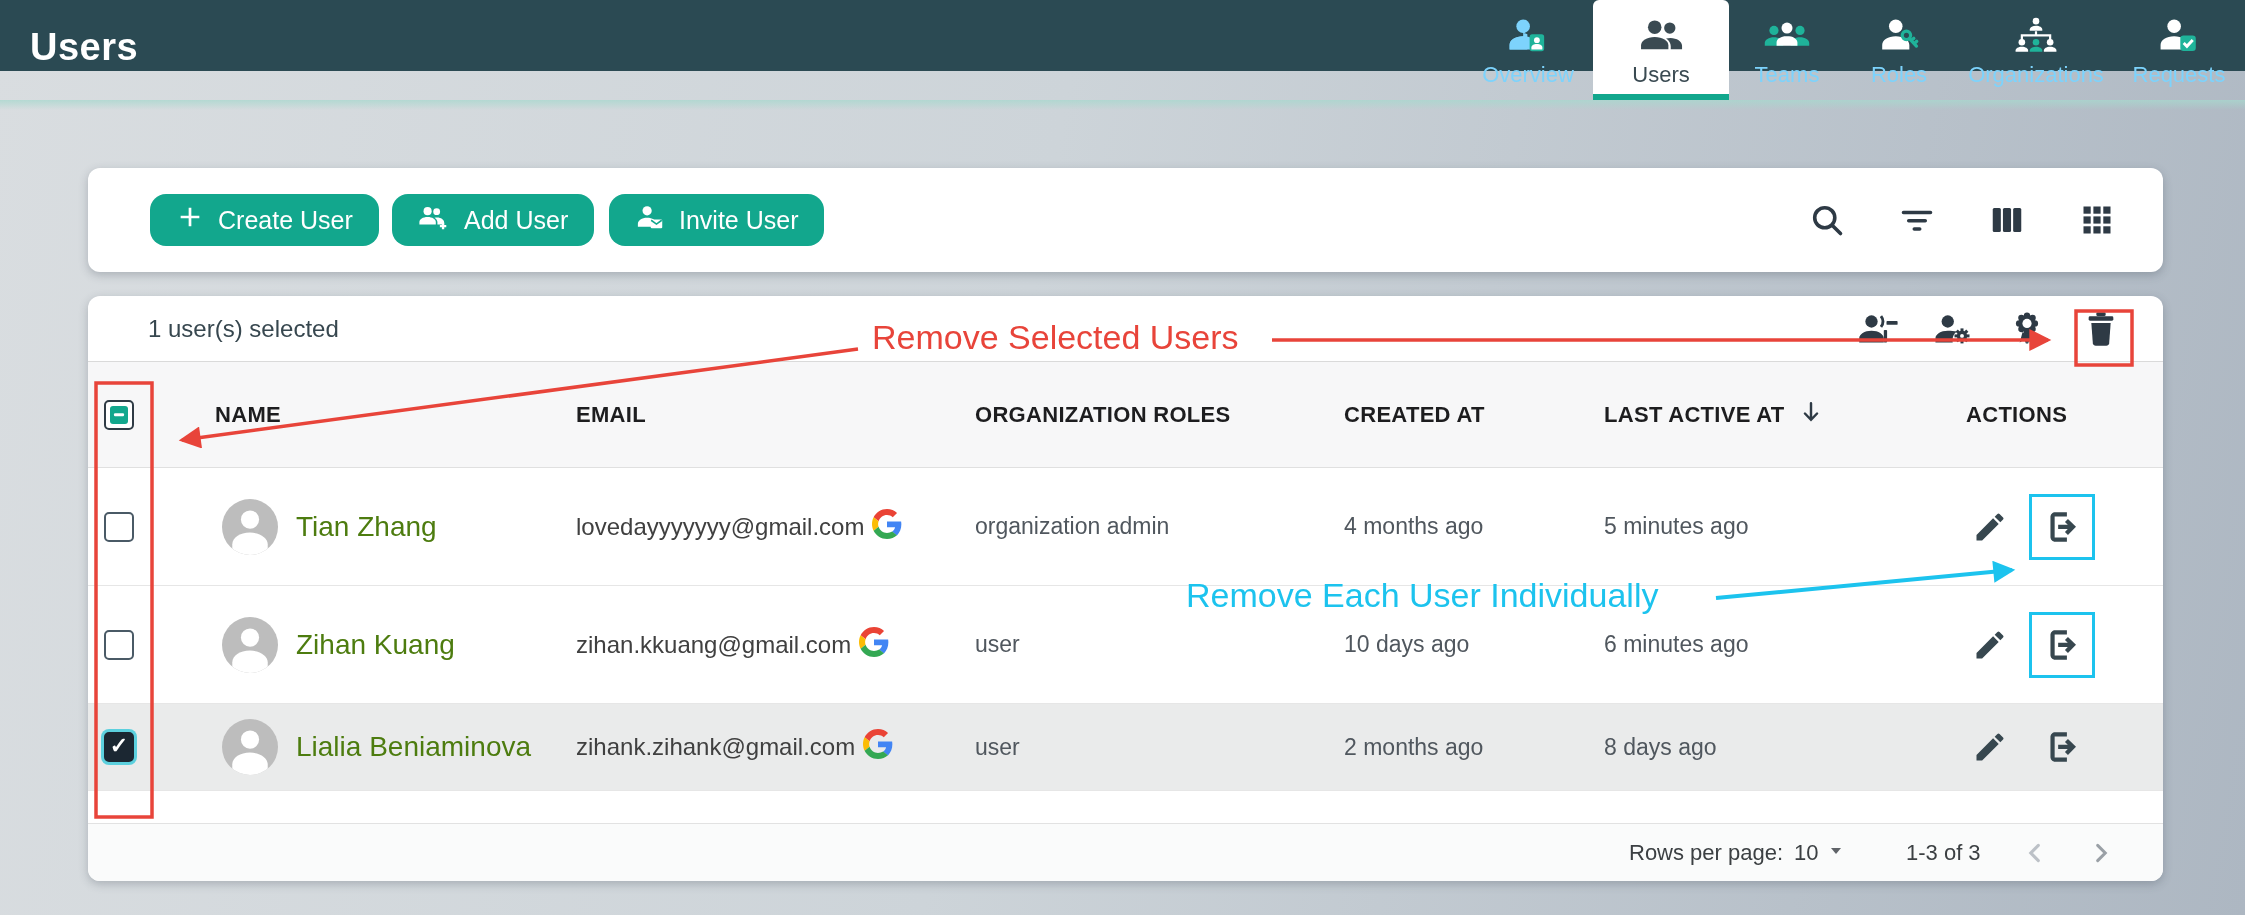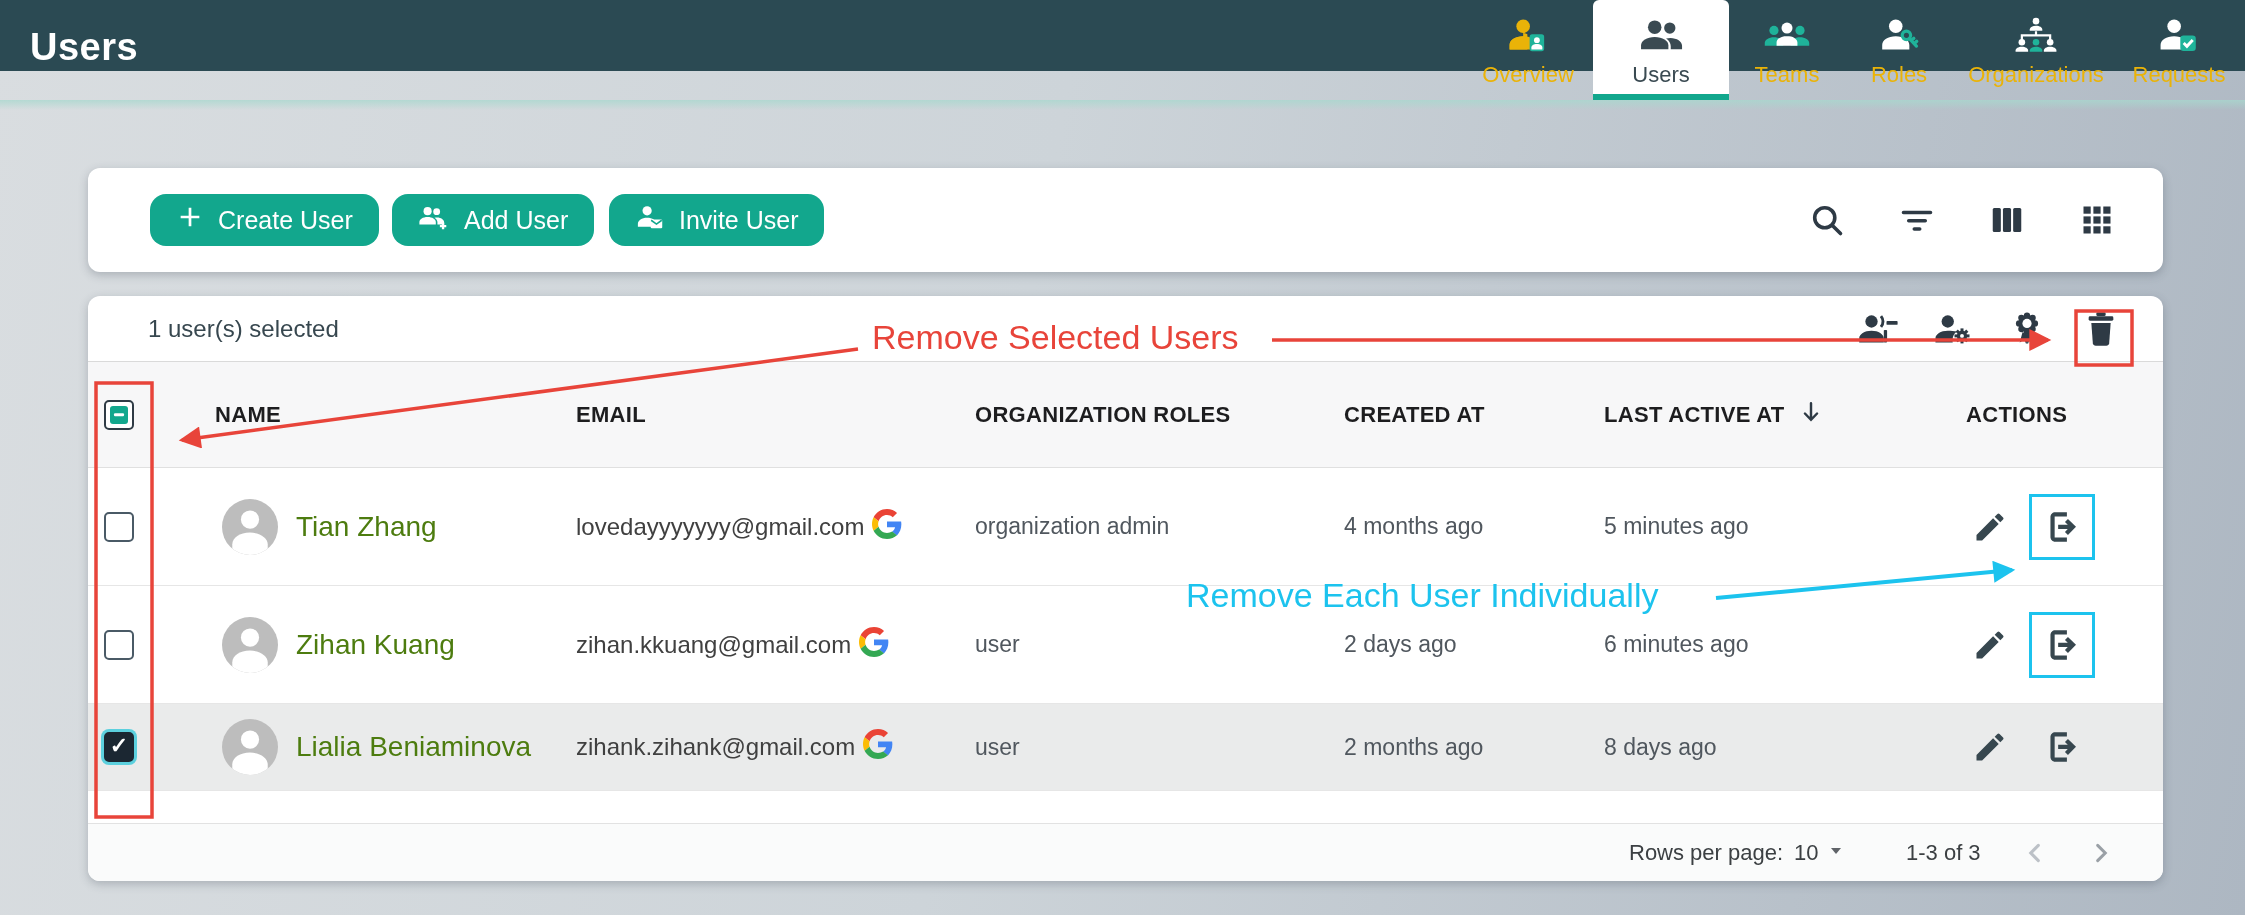--- a/index.html
+++ b/index.html
@@ -17,21 +17,21 @@
     font-family:"Liberation Sans",sans-serif;
     background:linear-gradient(100deg,#d9dde0 0%,#cdd4d9 45%,#adb7c2 100%);
   }
   
   .appbar{position:absolute;left:0;top:0;width:100%;height:71px;background:var(--header-bg);}
   .appbar::after{content:'';position:absolute;left:0;top:100px;width:100%;height:10px;
     background:linear-gradient(180deg,rgba(168,216,206,.75),rgba(168,216,206,0));}
   .app-title{position:absolute;left:30px;top:26px;color:#fff;font-size:38px;font-weight:600;letter-spacing:.5px;}
   .tabs{position:absolute;right:6px;top:0;height:100px;display:flex;align-items:stretch;}
   .tab{display:flex;flex-direction:column;align-items:center;justify-content:center;gap:7px;
-    color:#eab308;cursor:pointer;padding-top:2px;}
+    color:#7dd3fc;cursor:pointer;padding-top:2px;}
   .tab .tab-label{font-size:22px;white-space:nowrap;}
   .tab.active{background:#fff;color:#3a4a52;border-radius:6px 6px 0 0;box-shadow:inset 0 -6px 0 var(--accent);}
   .tab svg{display:block;}
   .t-overview{width:130px}.t-users{width:136px}.t-teams{width:116px}.t-roles{width:108px}.t-organizations{width:166px}.t-requests{width:120px}
   
   .card{position:absolute;left:88px;width:2075px;background:#fff;border-radius:12px;
     box-shadow:0 3px 10px rgba(55,65,80,.28);}
   .card-toolbar{top:168px;height:104px;}
   .card-table{top:296px;height:585px;overflow:hidden;}
   
@@ -397,21 +397,21 @@
           <svg width="30" height="30" viewBox="0 0 48 48">
             <path fill="#EA4335" d="M24 9.5c3.54 0 6.71 1.22 9.21 3.6l6.85-6.85C35.9 2.38 30.47 0 24 0 14.62 0 6.51 5.38 2.56 13.22l7.98 6.19C12.43 13.72 17.74 9.5 24 9.5z"></path>
             <path fill="#4285F4" d="M46.98 24.55c0-1.57-.15-3.09-.38-4.55H24v9.02h12.94c-.58 2.96-2.26 5.48-4.78 7.18l7.73 6c4.51-4.18 7.09-10.36 7.09-17.65z"></path>
             <path fill="#FBBC05" d="M10.53 28.59c-.48-1.45-.76-2.99-.76-4.59s.27-3.14.76-4.59l-7.98-6.19C.92 16.46 0 20.12 0 24c0 3.88.92 7.54 2.56 10.78l7.97-6.19z"></path>
             <path fill="#34A853" d="M24 48c6.48 0 11.93-2.13 15.89-5.81l-7.73-6c-2.15 1.45-4.92 2.3-8.16 2.3-6.26 0-11.57-4.22-13.47-9.91l-7.98 6.19C6.51 42.62 14.62 48 24 48z"></path>
           </svg>
         </span>
       </span>
       <span class="cell cell-name">Zihan Kuang</span>
       <span class="cell cell-org">user</span>
-      <span class="cell cell-created">2 days ago</span>
+      <span class="cell cell-created">10 days ago</span>
       <span class="cell cell-last">6 minutes ago</span>
       <button class="row-action act-edit">
         <svg width="36" height="36" viewBox="0 0 24 24" fill="#37474f">
             <path d="M3 17.25V21h3.75L17.81 9.94l-3.75-3.75L3 17.25zM20.71 7.04a.996.996 0 0 0 0-1.41l-2.34-2.34a.996.996 0 0 0-1.41 0l-1.83 1.83 3.75 3.75 1.83-1.83z"></path>
           </svg>
       </button>
       <button class="row-action act-remove">
         <svg width="42" height="42" viewBox="0 0 24 24" fill="#37474f">
           <path d="M14.8 3.6H8.1C6.6 3.6 5.4 4.8 5.4 6.3v11.4c0 1.5 1.2 2.7 2.7 2.7h6.7v-2.4H7.8V6h7V3.6z"></path>
           <path d="M15.4 7.4l-1.7 1.7 1.6 1.6H9.8v2.5h5.5l-1.6 1.6 1.7 1.7 4.6-4.6z"></path>

